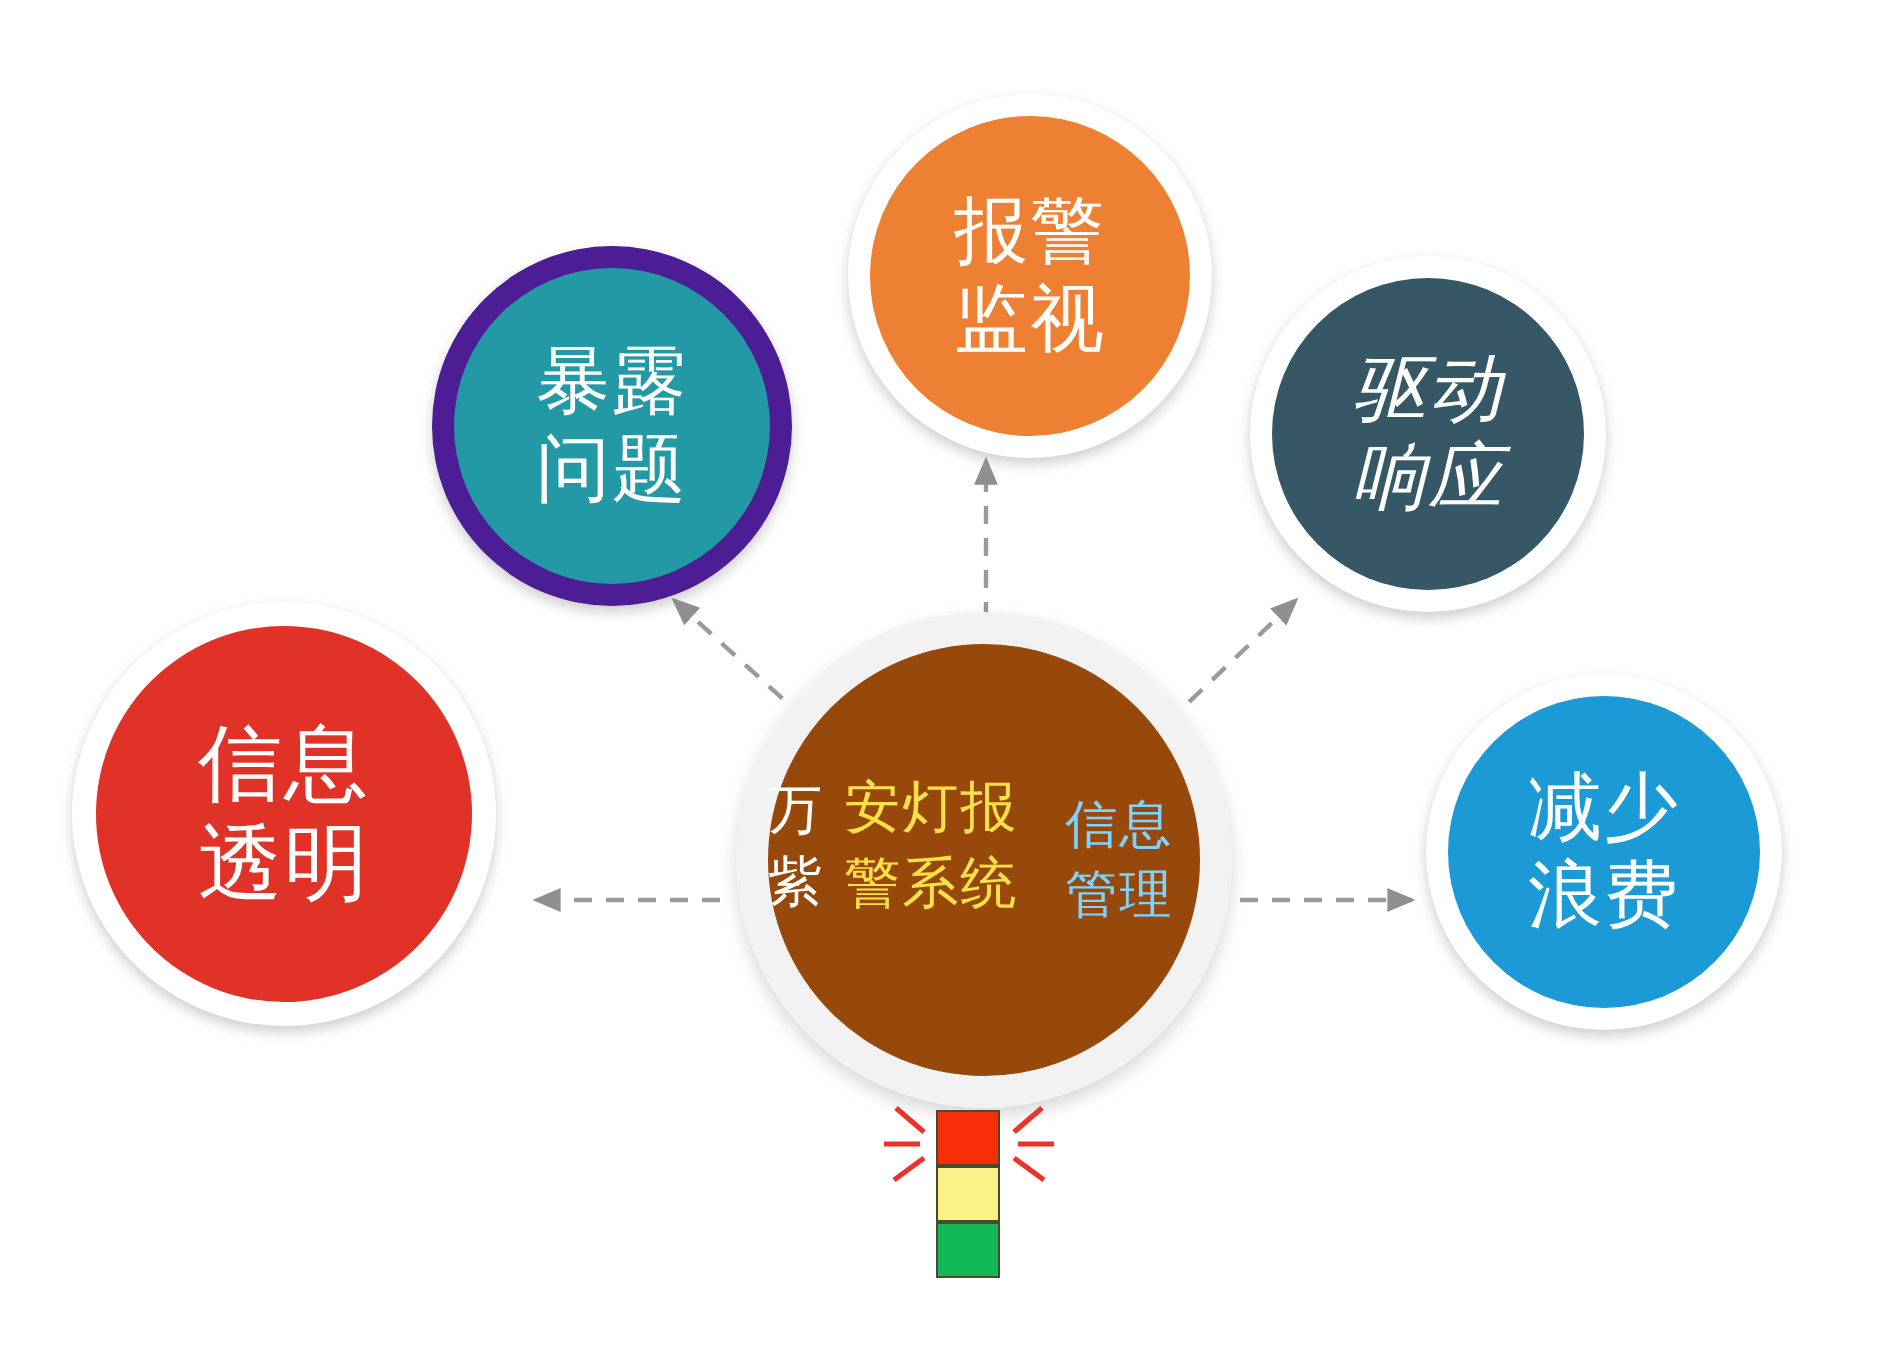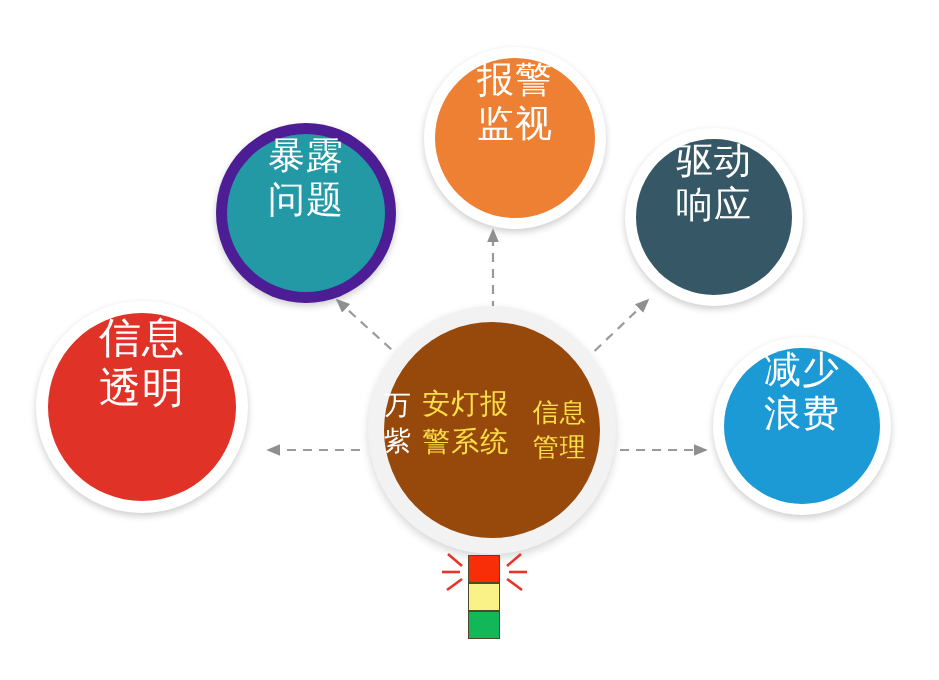--- a/index.html
+++ b/index.html
@@ -29,21 +29,21 @@
     justify-content: center;
     box-sizing: border-box;
   }
   .node .disc {
     border-radius: 50%;
     width: 100%;
     height: 100%;
     display: flex;
     flex-direction: column;
     align-items: center;
-    justify-content: flex-start;
+    justify-content: center;
     box-sizing: border-box;
   }
   .node .label {
     color: #ffffff;
     text-align: center;
     line-height: 1.18;
     letter-spacing: 1px;
     white-space: pre-line;
     font-weight: 400;
   }
@@ -148,21 +148,21 @@
 
   <div class="node" id="node-teal" style="background: #4c1d95;">
     <div class="disc" style="background: rgb(35, 153, 165);">
       <span class="label" style="color: rgb(255, 255, 255);">暴露
 问题</span>
     </div>
   </div>
 
   <div class="node" id="node-slate" style="background: rgb(255, 255, 255);">
     <div class="disc" style="background: rgb(53, 87, 102);">
-      <span class="label" style="color: rgb(255, 255, 255);">驱动
+      <span class="label" style="color: rgb(255, 255, 255); font-style: italic;">驱动
 响应</span>
     </div>
   </div>
 
   <div class="node" id="node-red" style="background: rgb(255, 255, 255);">
     <div class="disc" style="background: rgb(224, 50, 39);">
       <span class="label" style="color: rgb(255, 255, 255);">信息
 透明</span>
     </div>
   </div>
@@ -171,21 +171,21 @@
     <div class="disc" style="background: rgb(27, 154, 214);">
       <span class="label" style="color: rgb(255, 255, 255);">减少
 浪费</span>
     </div>
   </div>
 
   <div class="node" id="node-center" style="background: rgb(242, 242, 242);">
     <div class="disc" style="background: rgb(151, 72, 11);">
       <span class="c-line1" style="color: rgb(255, 255, 255);">万紫</span>
       <span class="c-line2" style="color: #fde047;">安灯报警系统</span>
-      <span class="c-line3" style="color: #fde047;">信息管理</span>
+      <span class="c-line3" style="color: #7dd3fc;">信息管理</span>
     </div>
   </div>
 
   <svg id="rays" viewBox="0 0 105 60" xmlns="http://www.w3.org/2000/svg">
     <g stroke="#E8342A" stroke-width="2.6" stroke-linecap="butt">
       <line x1="16" y1="6" x2="30" y2="18" stroke="#E8342A"></line>
       <line x1="10" y1="24" x2="28" y2="24" stroke="#E8342A"></line>
       <line x1="15" y1="42" x2="30" y2="31" stroke="#E8342A"></line>
       <line x1="89" y1="6" x2="75" y2="18" stroke="#E8342A"></line>
       <line x1="95" y1="24" x2="77" y2="24" stroke="#E8342A"></line>

